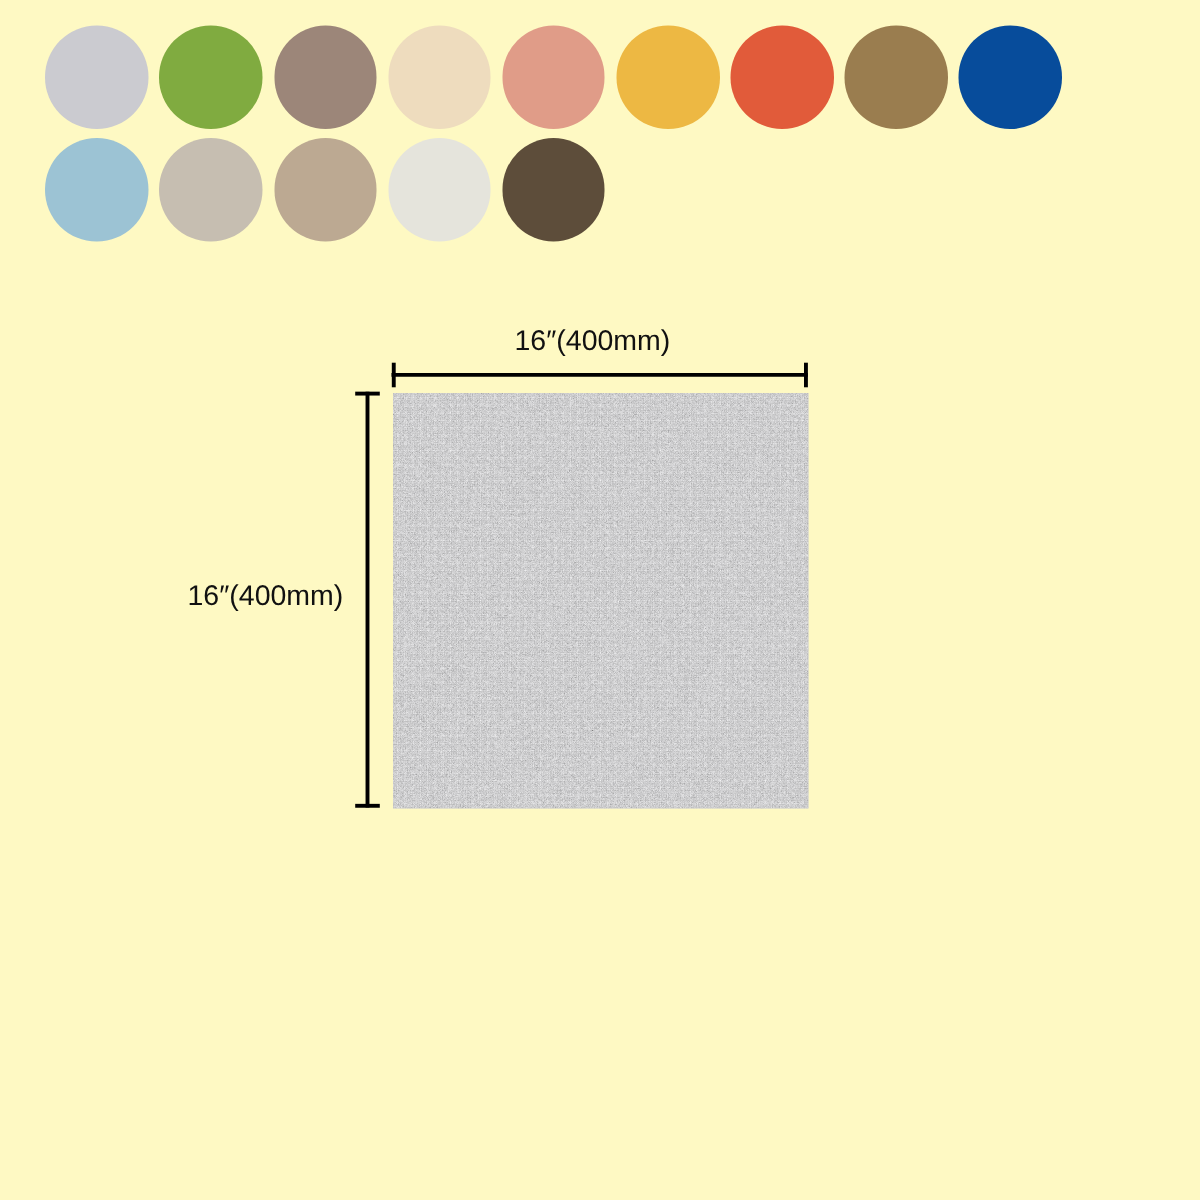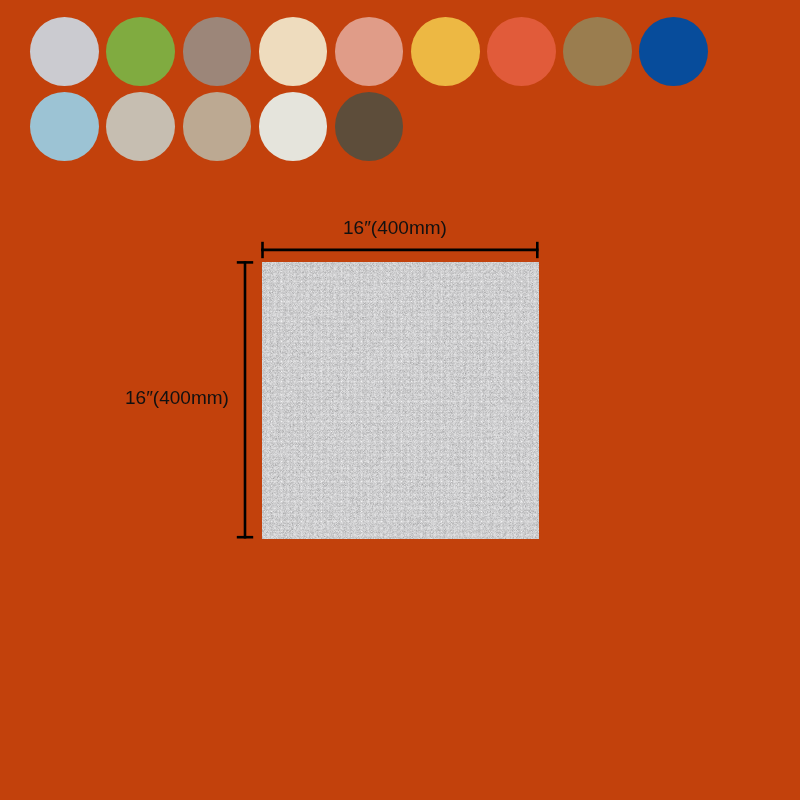--- a/index.html
+++ b/index.html
@@ -1,18 +1,18 @@
 <!DOCTYPE html>
 <html><head>
 <meta charset="utf-8">
 <style>
   html,body{margin:0;padding:0;}
   body{width:800px;height:800px;background:#ffffff;
        font-family:"Liberation Sans",sans-serif;overflow:hidden;}
-  .page{position:relative;width:800px;height:800px;background:#c2410c;}
+  .page{position:relative;width:800px;height:800px;background:#fef9c3;}
 
   
   .swatch-grid{position:absolute;left:0;top:0;width:800px;height:180px;}
   .swatch-row{position:absolute;left:0;width:800px;height:69px;}
   .swatch-row.r1{top:17px;}
   .swatch-row.r2{top:92px;}
   .swatch{position:absolute;top:0;width:68.8px;height:68.8px;
           border-radius:50%;}
 
   

